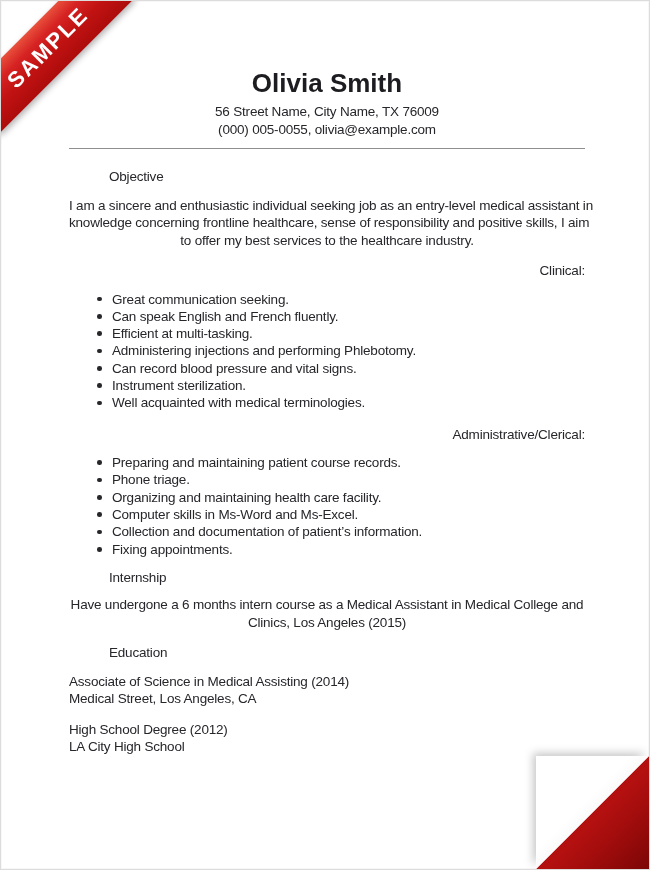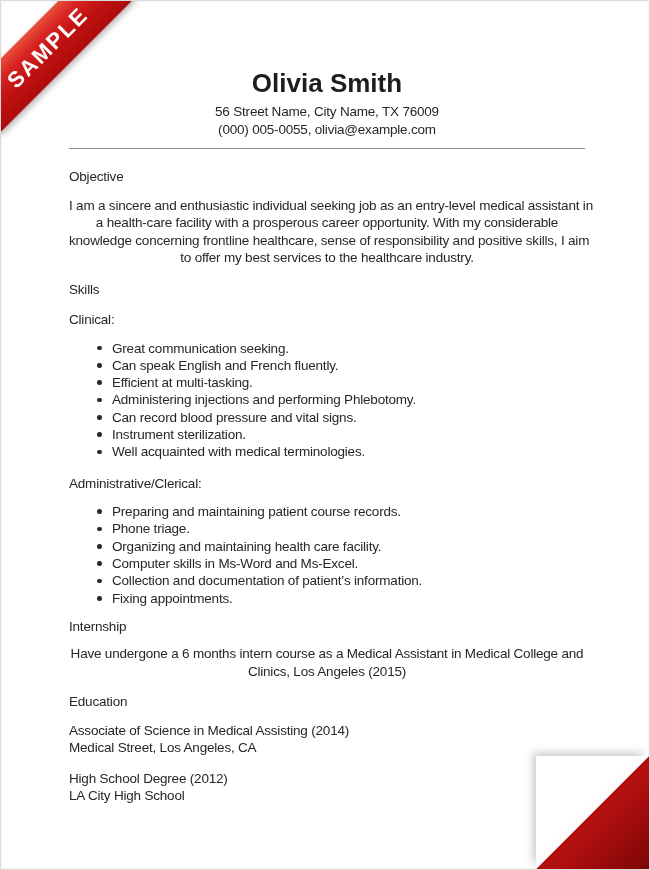--- a/index.html
+++ b/index.html
@@ -76,30 +76,30 @@
     line-height: 17.5px;
   }
 
   .doc-header { margin-top: 68px; text-align: center; }
   .name { font-size: 26px; line-height: 28px; font-weight: bold; color: #1c1c21; letter-spacing: 0; }
   .addr-line { margin-top: 6px; }
   .contact-line { margin-top: 0; }
 
   .divider { margin-top: 10px; border-top: 1px solid #8f8f8f; height: 0; }
 
-  .sec-heading { margin-top: 19px; }
+  .sec-heading { margin-top: 19px; margin-left: 40px; }
   .sec-heading.skills-h { margin-top: 14px; }
   .sec-heading.internship-h { margin-top: 11px; }
   .sec-heading.education-h { margin-top: 13px; }
 
   .para { margin-top: 11px; }
   .para.intern-p { margin-top: 10px; }
   .para-line { white-space: nowrap; text-align: center; }
 
-  .sub-heading { margin-top: 13px; }
+  .sub-heading { margin-top: 13px; text-align: right; }
   .sub-heading.admin-h { margin-top: 14px; }
 
   ul.skill-list { list-style: none; margin: 11px 0 0 0; padding: 0 0 0 28px; }
   ul.skill-list li {
     position: relative;
     padding-left: 15px;
     line-height: 17.3px;
   }
   .bullet {
     position: absolute;
@@ -132,30 +132,28 @@
     </div>
 
     <div class="divider"></div>
 
     <div>
       <div class="sec-heading">Objective</div>
       <div class="para">
 
           <div class="para-line">I am a sincere and enthusiastic individual seeking job as an entry-level medical assistant in</div>
 
-          <div class="para-line">a health-care facility with a prosperous career opportunity. With my considerable</div>
 
           <div class="para-line">knowledge concerning frontline healthcare, sense of responsibility and positive skills, I aim</div>
 
           <div class="para-line">to offer my best services to the healthcare industry.</div>
         </div>
     </div>
 
     <div>
-      <div class="sec-heading skills-h">Skills</div>
 
       <div>
         <div class="sub-heading">Clinical:</div>
         <ul class="skill-list">
 
             <li>
               <span class="bullet"></span>
               <span>Great communication seeking.</span>
             </li>
 

